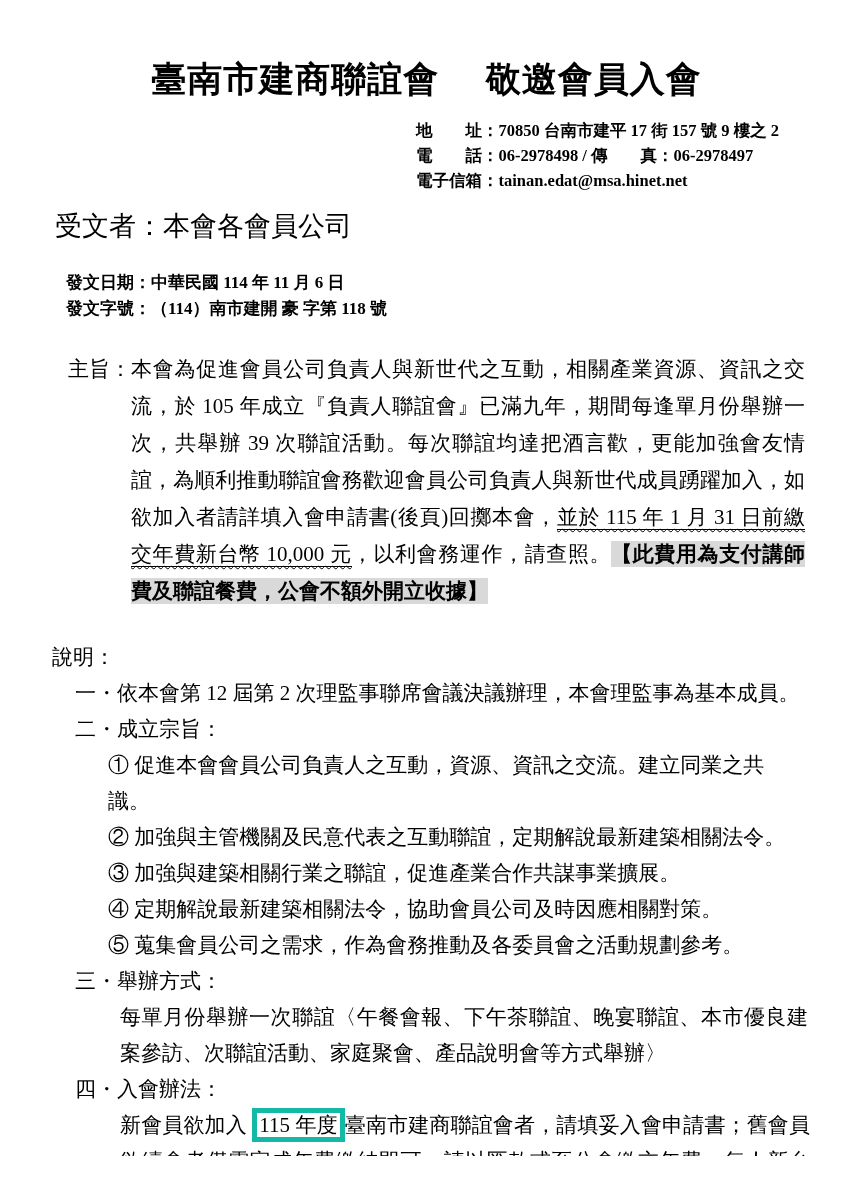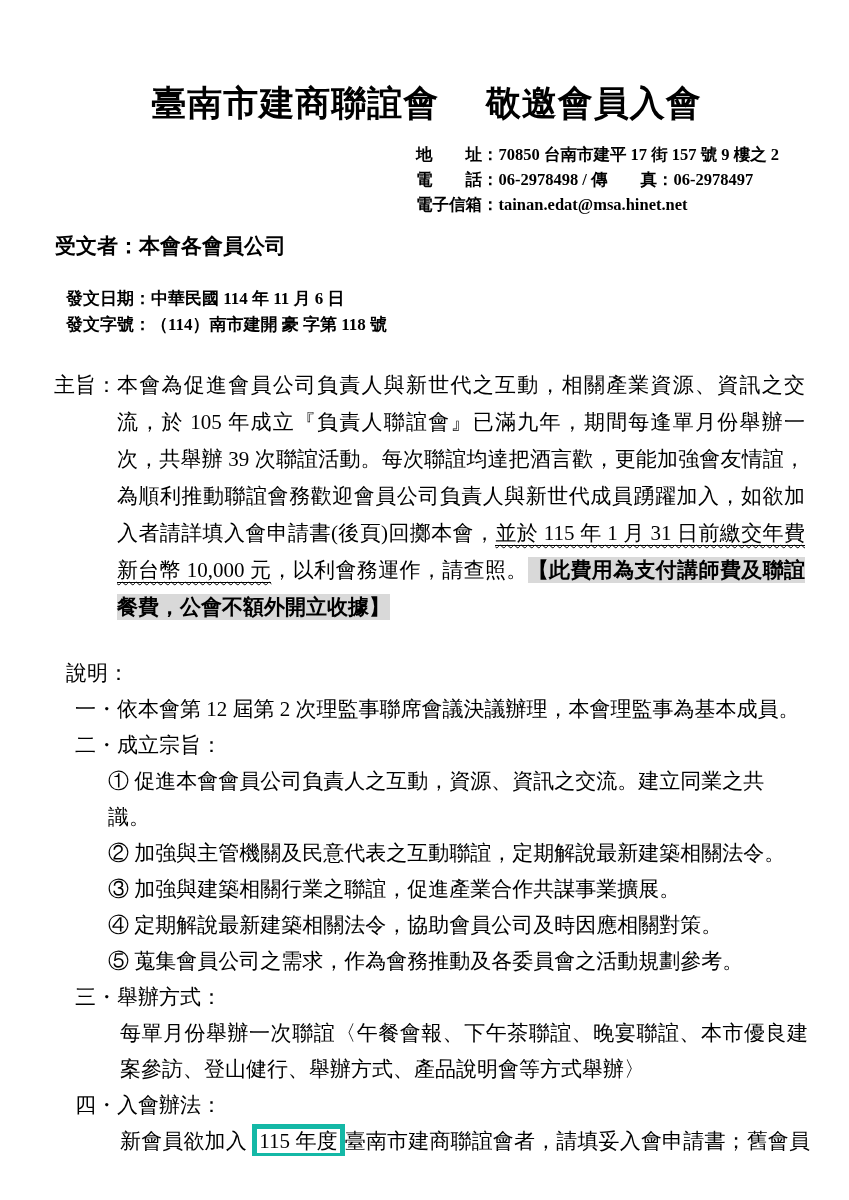--- a/index.html
+++ b/index.html
@@ -1,41 +1,41 @@
 <!DOCTYPE html>
 <html><head>
 <meta charset="utf-8">
 <style>
   html, body { margin: 0; padding: 0; background: #ffffff; }
   .page {
     width: 849px; height: 1156px; box-sizing: border-box;
-    padding: 80px 44px 0 48px; background: #ffffff; color: #000;
+    padding: 56px 44px 0 48px; background: #ffffff; color: #000;
     font-family: "Liberation Serif", "DejaVu Serif", serif;
     overflow: hidden; position: relative;
   }
   .title {
     text-align: center; white-space: nowrap;
     font-family: "Liberation Sans", "DejaVu Sans", sans-serif;
     font-weight: bold; font-size: 35px; letter-spacing: 1px;
   }
   .contact { margin: 15px 0 0 368px; font-weight: bold; font-size: 16.5px; line-height: 25px; }
   .contact-line { white-space: nowrap; }
-  .recipient { font-size: 21px; margin: 15px 0 0 7px; font-weight: bold; }
+  .recipient { font-size: 27px; margin: 15px 0 0 7px; }
   .meta { margin: 26px 0 0 18px; font-weight: bold; font-size: 17px; line-height: 26px; }
-  .subject { display: flex; margin: 29px 0 0 6px; font-size: 21px; line-height: 37px; }
+  .subject { display: flex; margin: 29px 0 0 20px; font-size: 21px; line-height: 37px; }
   .subject-label { flex: none; width: 63px; }
   .subject-body { width: 697px; text-align: justify; }
   .u-dl {
     border-bottom: 1px solid #000;
     text-decoration: underline wavy 1px;
     text-underline-offset: 4px;
   }
   .hl { background: #d9d9d9; font-weight: bold; padding: 1px 0; }
   .explain { margin-top: 29px; font-size: 21px; line-height: 36px; }
-  .exp-heading { margin-left: 18px; }
+  .exp-heading { margin-left: 4px; }
   .exp-item { display: flex; margin-left: 27px; }
   .exp-no { flex: none; }
   .exp-sub { margin-left: 60px; }
   .exp-body { margin-left: 72px; width: 688px; text-align: justify; }
   .join { margin-left: 72px; width: 690px; text-align: justify; font-size: 21px; line-height: 36px; }
   .boxed115 { border: 5px solid #14b8a6; padding: 0 2px; }
 </style>
 </head>
 <body>
 
@@ -76,21 +76,21 @@
     <div class="exp-sub">① 促進本會會員公司負責人之互動，資源、資訊之交流。建立同業之共識。</div>
     <div class="exp-sub">② 加強與主管機關及民意代表之互動聯誼，定期解說最新建築相關法令。</div>
     <div class="exp-sub">③ 加強與建築相關行業之聯誼，促進產業合作共謀事業擴展。</div>
     <div class="exp-sub">④ 定期解說最新建築相關法令，協助會員公司及時因應相關對策。</div>
     <div class="exp-sub">⑤ 蒐集會員公司之需求，作為會務推動及各委員會之活動規劃參考。</div>
 
     <div class="exp-item">
       <span class="exp-no">三・</span>
       <div class="exp-text">舉辦方式：</div>
     </div>
-    <div class="exp-body">每單月份舉辦一次聯誼〈午餐會報、下午茶聯誼、晚宴聯誼、本市優良建案參訪、登山健行、舉辦方式、產品說明會等方式舉辦〉</div>
+    <div class="exp-body">每單月份舉辦一次聯誼〈午餐會報、下午茶聯誼、晚宴聯誼、本市優良建案參訪、次聯誼活動、家庭聚會、產品說明會等方式舉辦〉</div>
 
     <div class="exp-item">
       <span class="exp-no">四・</span>
       <div class="exp-text">入會辦法：</div>
     </div>
 
     <div class="join"><span>新會員欲加入 </span><span class="boxed115">115 年度</span><span>臺南市建商聯誼會者，請填妥入會申請書；舊會員欲續會者僅需完成年費繳納即可。請以匯款或至公會繳交年費，每人新台幣10,000元，此建商聯誼會聯誼金存入秘書長許治中帳戶，請勿匯款至公會帳戶。</span></div>
 
   </div>
 

